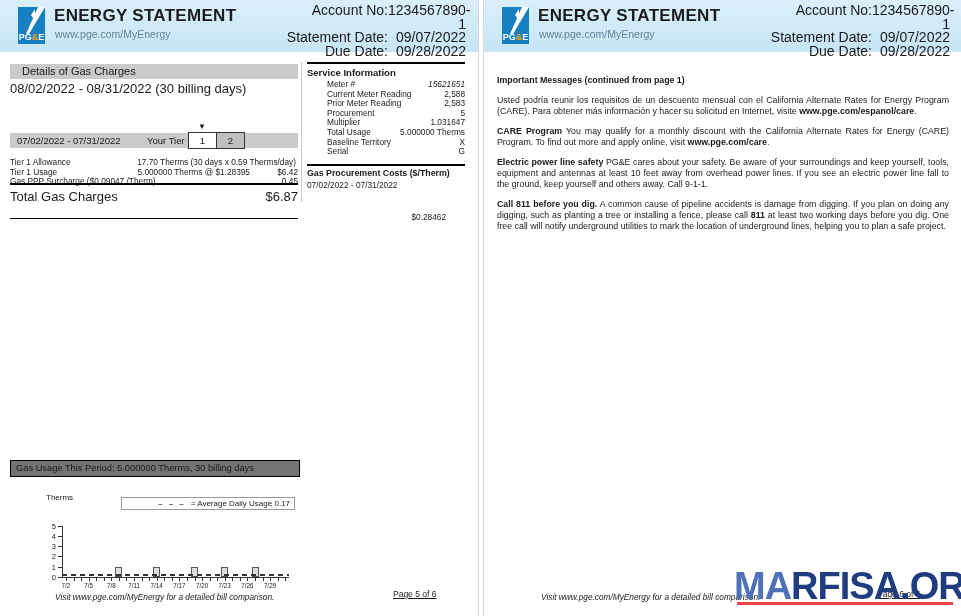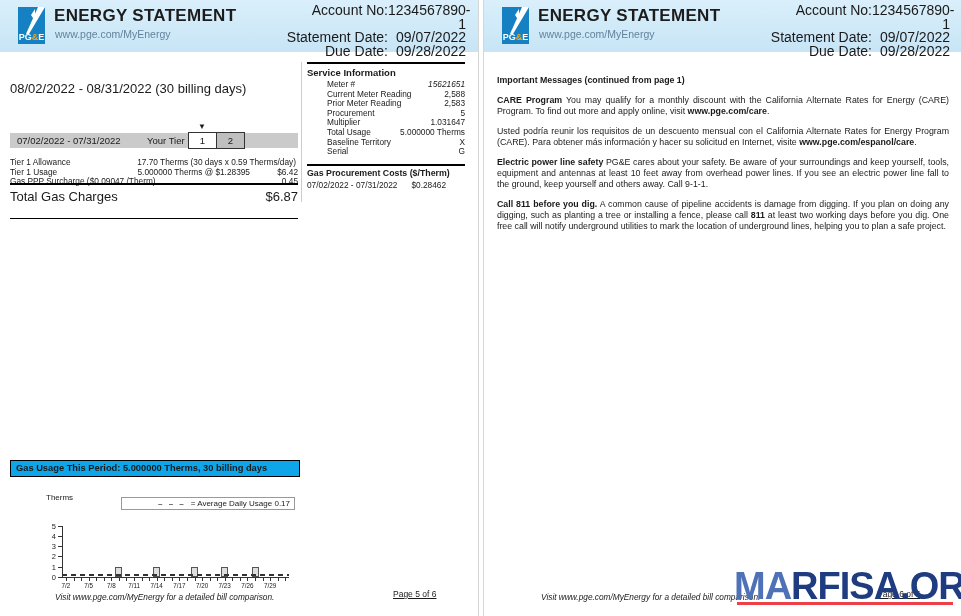--- a/index.html
+++ b/index.html
@@ -49,25 +49,25 @@
   
   .svcinfo{position:absolute;left:307px;top:62px;width:158px;border-top:2px solid #000;
            font-size:8.3px;}
   .svcinfo h3{margin:3px 0 2px 0;font-size:9.5px;}
   .si-row{display:flex;justify-content:space-between;line-height:9.6px;margin-left:20px;}
   .si-row .val{text-align:right;}
   .si-row .val.it{font-style:italic;}
   .gasproc{margin-top:7px;border-top:2px solid #000;padding-top:2px;}
   .gasproc h3{margin:0 0 2px 0;font-size:8.8px;}
   .gp-row{display:flex;line-height:10px;}
-  .gp-row .val{margin-left:14px;}
+  .gp-row .val{margin-left:14px;margin-top:32px;}
   
   .chart{position:absolute;left:10px;top:460px;width:290px;height:122px;}
-  .chart-hdr{border:1px solid #000;background:#0ea5e9;height:15px;line-height:15px;
-             font-size:9.3px;padding-left:5px;font-weight:bold;}
+  .chart-hdr{border:1px solid #000;background:#737373;height:15px;line-height:15px;
+             font-size:9.3px;padding-left:5px;}
   .plot{position:relative;width:100%;height:104px;font-size:8px;}
   .ylab{position:absolute;left:36px;top:16px;font-size:8px;}
   .legend{position:absolute;left:111px;top:20px;width:174px;height:13px;border:1px solid #999;
           display:flex;justify-content:flex-end;align-items:center;font-size:8px;
           padding-right:4px;box-sizing:border-box;}
   .legend .dash{letter-spacing:2px;margin-right:5px;font-weight:bold;color:#444;}
   .axis-y{position:absolute;width:1px;background:#333;}
   .axis-x{position:absolute;height:1px;background:#333;}
   .ytick{position:absolute;width:4px;height:1px;background:#333;}
   .ylbl{position:absolute;width:14px;text-align:right;font-size:7.5px;}
@@ -117,20 +117,21 @@
             <span class="acct-lbl">Statement Date:</span>
             <span class="acct-val">09/07/2022</span>
           </div>
         <div class="acct-row">
             <span class="acct-lbl">Due Date:</span>
             <span class="acct-val">09/28/2022</span>
           </div>
       </div>
     </div>
 
+    <div class="sec-bar">Details of Gas Charges</div>
     <div class="period">08/02/2022 - 08/31/2022 (30 billing days)</div>
 
     <div class="tier-marker">▼</div>
     <div class="tier-bar">
       <span class="tier-period">07/02/2022 - 07/31/2022</span>
       <span class="tier-label">Your Tier Usage</span>
       <span class="tier-box t1">1</span>
       <span class="tier-box t2">2</span>
     </div>
 
@@ -301,22 +302,22 @@
         <div class="acct-row">
             <span class="acct-lbl">Due Date:</span>
             <span class="acct-val">09/28/2022</span>
           </div>
       </div>
     </div>
 
     <div class="messages">
       <p class="msg-title">Important Messages  (continued from page 1)</p>
       <div id="msg-list">
+          <p><span>Usted podría reunir los requisitos de un descuento mensual con el California Alternate Rates for Energy Program (CARE). Para obtener más información y hacer su solicitud en Internet, visite </span><b>www.pge.com/espanol/care</b><span>.</span></p>
           <p><b>CARE Program</b><span> You may qualify for a monthly discount with the California Alternate Rates for Energy (CARE) Program. To find out more and apply online, visit </span><b>www.pge.com/care</b><span>.</span></p>
-          <p><span>Usted podría reunir los requisitos de un descuento mensual con el California Alternate Rates for Energy Program (CARE). Para obtener más información y hacer su solicitud en Internet, visite </span><b>www.pge.com/espanol/care</b><span>.</span></p>
           <p><b>Electric power line safety</b><span> PG&amp;E cares about your safety. Be aware of your surroundings and keep yourself, tools, equipment and antennas at least 10 feet away from overhead power lines. If you see an electric power line fall to the ground, keep yourself and others away. Call 9-1-1.</span></p>
           <p><b>Call 811 before you dig.</b><span> A common cause of pipeline accidents is damage from digging. If you plan on doing any digging, such as planting a tree or installing a fence, please call </span><b>811</b><span> at least two working days before you dig. One free call will notify underground utilities to mark the location of underground lines, helping you to plan a safe project.</span></p>
         </div>
     </div>
 
     <div class="foot-note">Visit www.pge.com/MyEnergy for a detailed bill comparison.</div>
     <div class="page-num">Page 6 of 6</div>
   </div>
 
   <div class="watermark">

